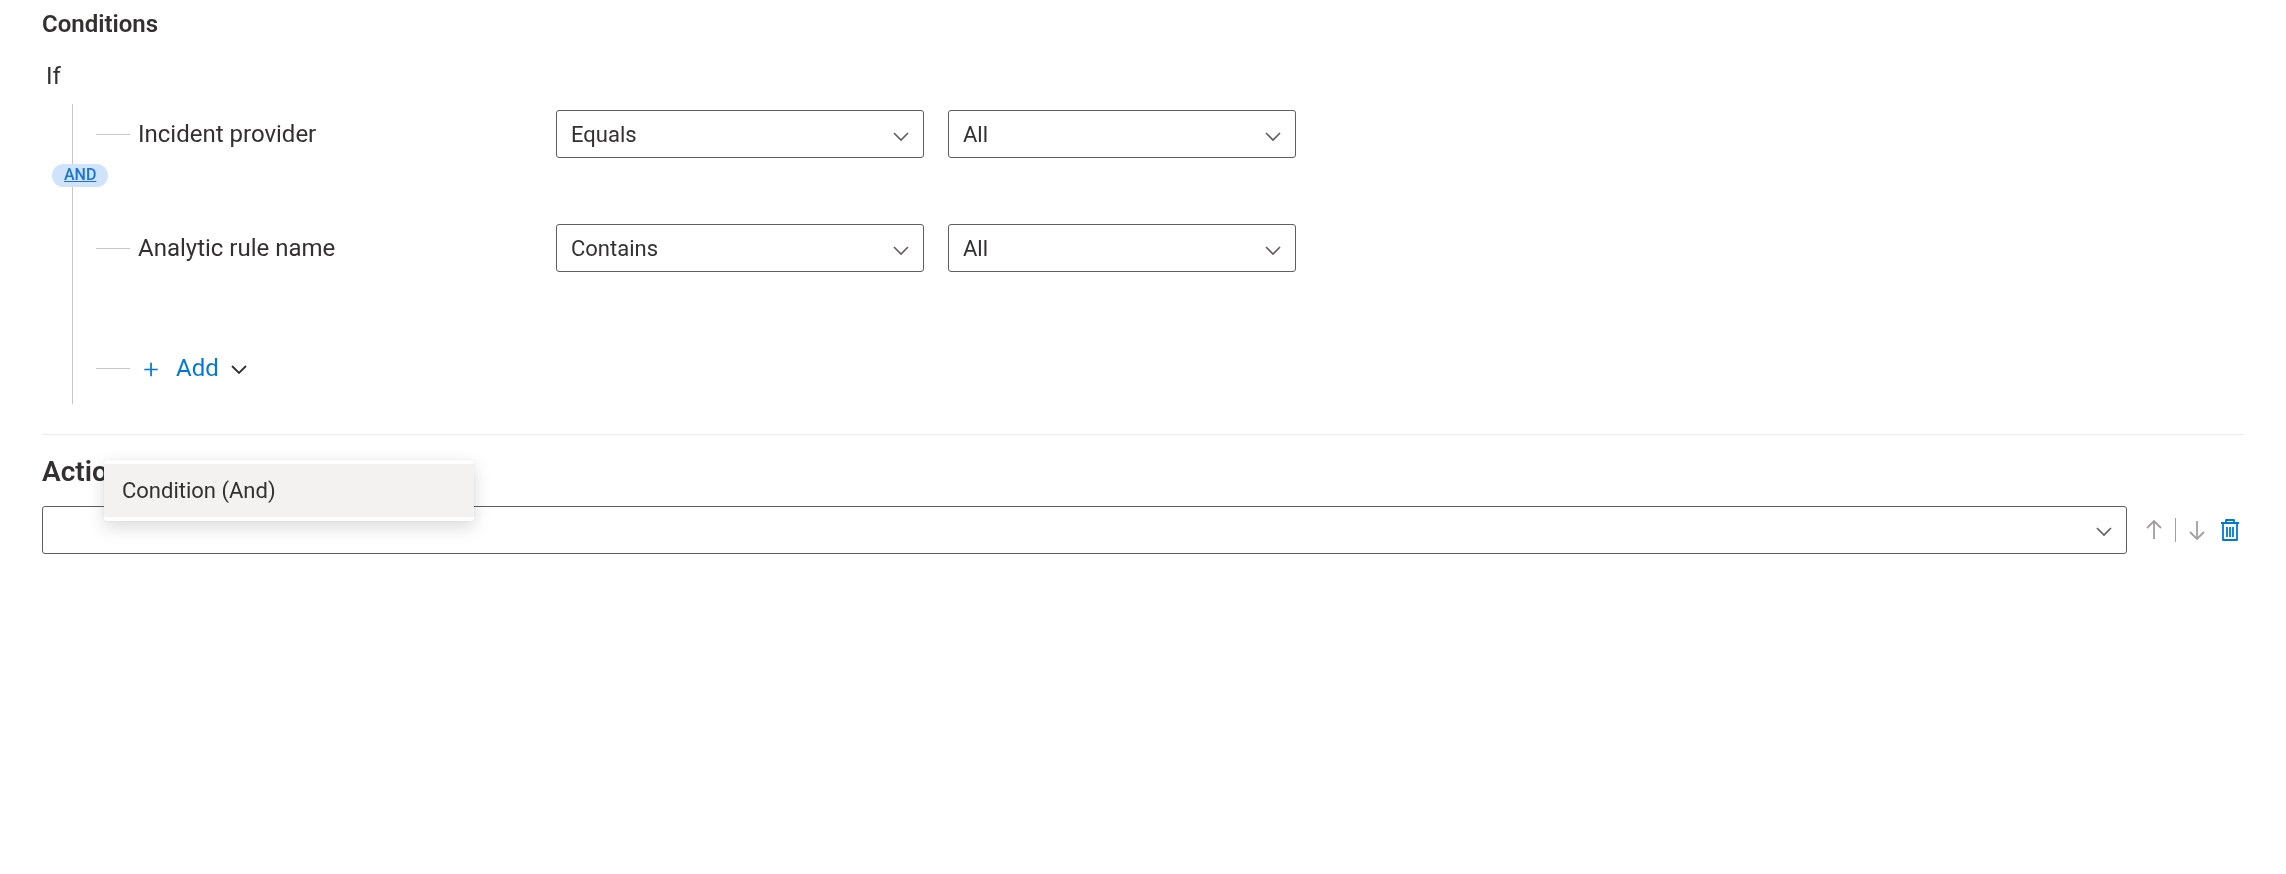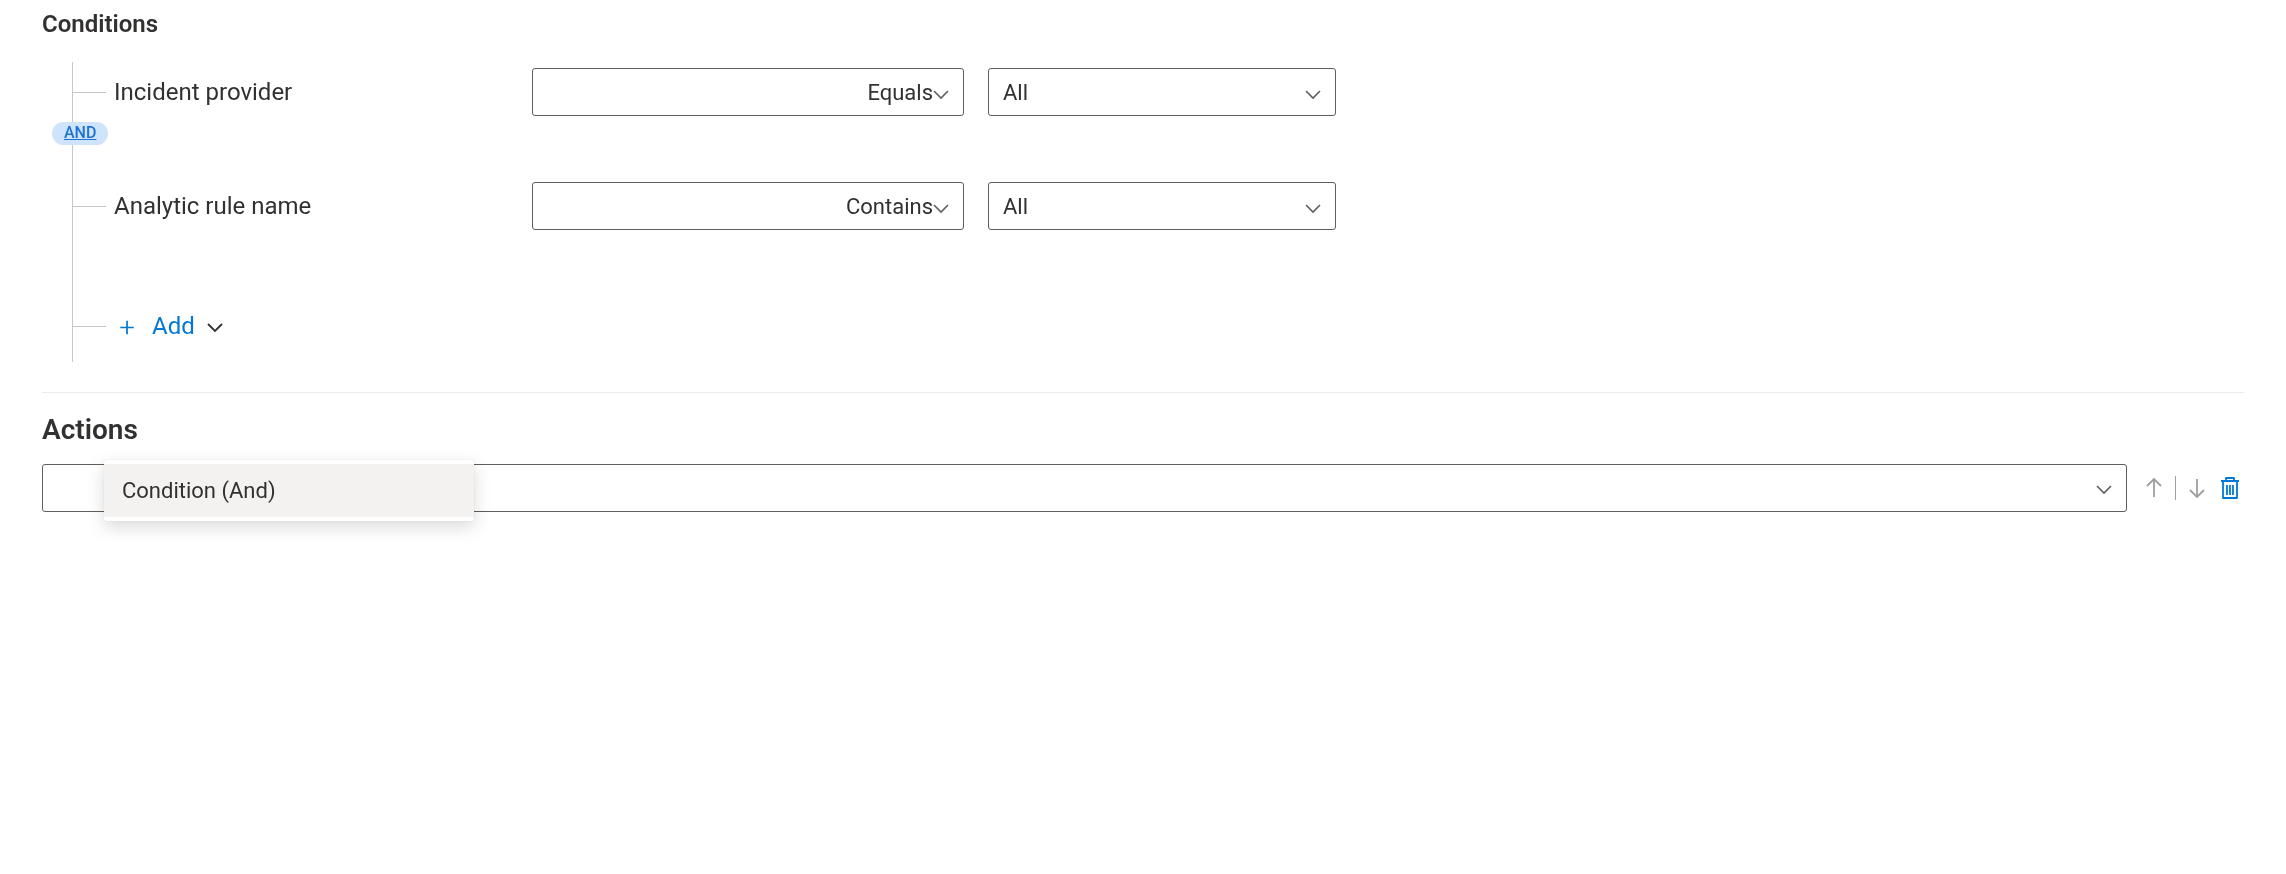--- a/index.html
+++ b/index.html
@@ -35,20 +35,21 @@
     bottom: 0;
     width: 1px;
     background: #c8c6c4;
   }
   .row {
     position: relative;
     display: flex;
     align-items: center;
     min-height: 48px;
     padding: 6px 0;
+    margin-left: 24px;
   }
   .branch {
     position: absolute;
     left: 0;
     top: 50%;
     width: 34px;
     height: 1px;
     background: #c8c6c4;
   }
   .row .label {
@@ -68,21 +69,21 @@
     border: 1px solid #605e5c;
     border-radius: 3px;
     height: 48px;
     padding: 0 14px;
     background: #fff;
     font-size: 22px;
     color: #323130;
     cursor: pointer;
   }
   .dropdown .chev { color: #605e5c; }
-  .dropdown.operator { width: 432px; justify-content: flex-end; }
+  .dropdown.operator { width: 368px; }
   .dropdown.value    { width: 348px; }
   .and-badge {
     position: absolute;
     left: -20px;
     background: #cfe4fa;
     color: #1b73d3;
     font-size: 16px;
     padding: 3px 12px 4px 12px;
     border-radius: 14px;
     z-index: 3;
@@ -175,20 +176,21 @@
   .chev-svg { width: 16px; height: 10px; }
 </style>
 </head>
 <body>
 
 <div class="page">
 
   <h2 class="section-title">Conditions</h2>
 
   <div class="conditions-block">
+    <div class="if-label">If</div>
 
     <div class="tree">
       <div class="tree-line"></div>
 
       <div class="row">
         <span class="branch"></span>
         <span class="label">Incident provider</span>
         <div class="dropdown-group">
           <div class="dropdown operator">
             <span>Equals</span>

